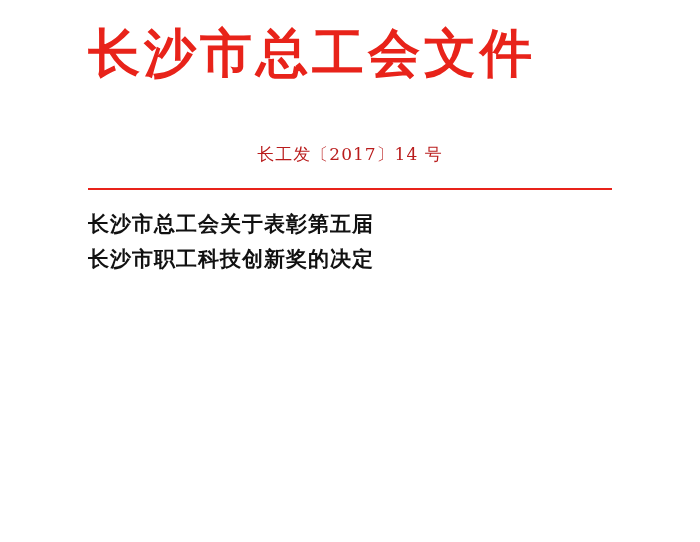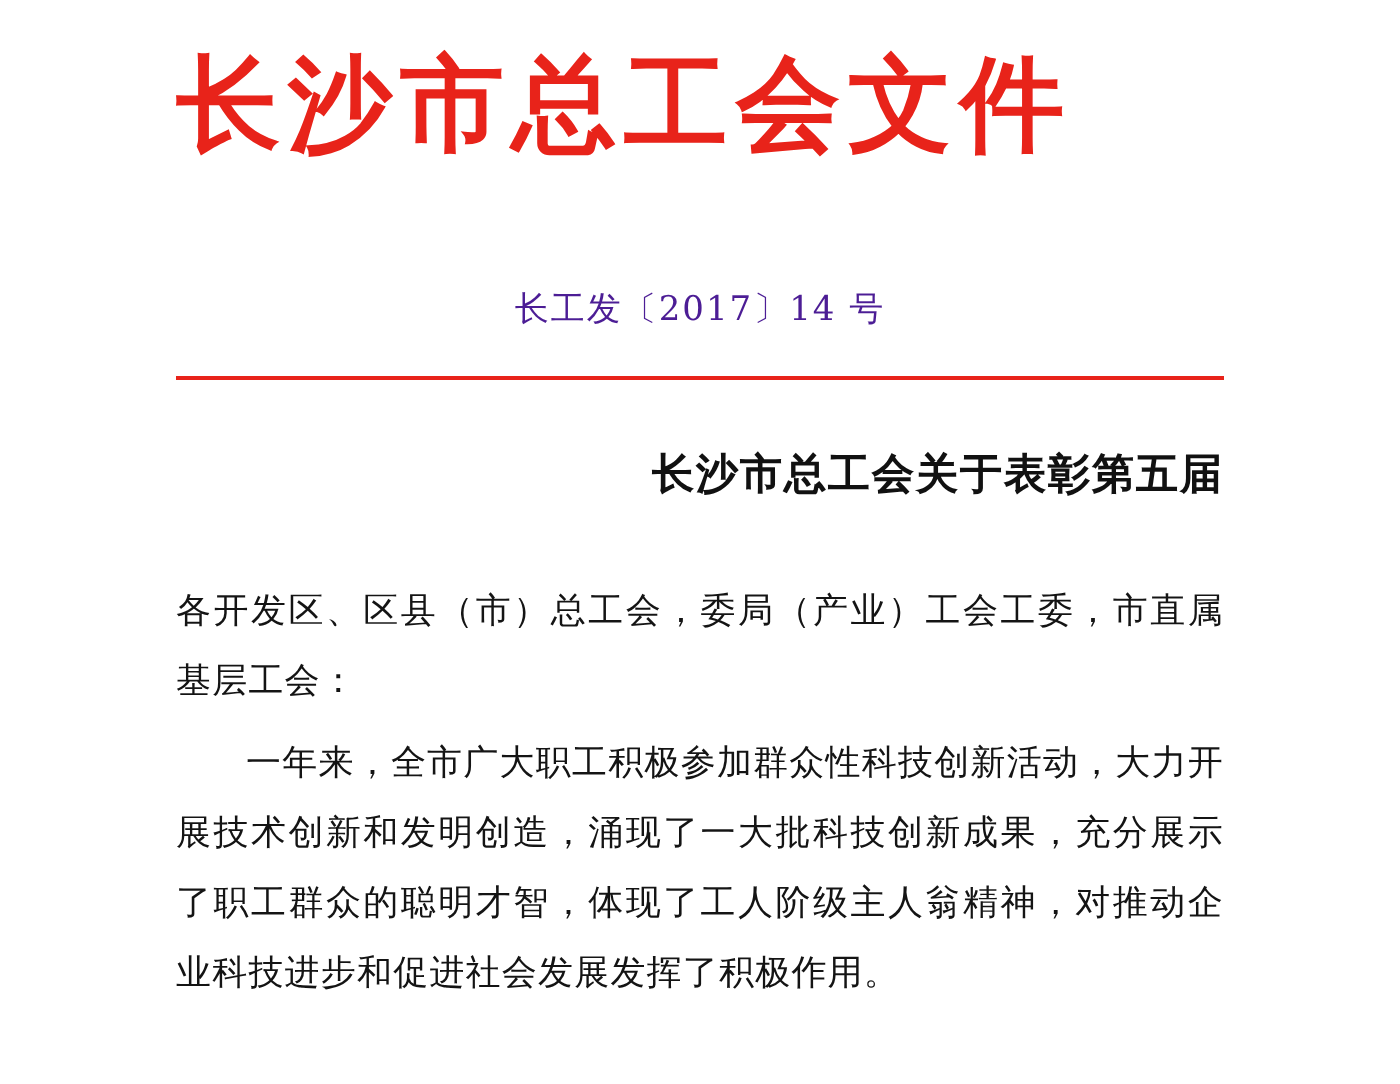--- a/index.html
+++ b/index.html
@@ -31,35 +31,35 @@
     letter-spacing: 4px;
     line-height: 1.1;
     margin-top: 24px;
     white-space: nowrap;
   }
   .doc-number {
     text-align: center;
     font-size: 17px;
     letter-spacing: 1px;
     margin-top: 62px;
-    color: #4c1d95;
+    color: #b91c1c;
   }
   .red-rule {
     margin-top: 22px;
     height: 2px;
     background: #e8231a;
     width: 100%;
   }
   .subject {
-    text-align: right;
+    text-align: left;
     font-weight: bold;
     font-size: 21px;
     line-height: 1.65;
     letter-spacing: 1px;
-    margin-top: 30px;
+    margin-top: 17px;
     color: #111111;
   }
   .subject-line {
     display: block;
   }
   .body-block {
     margin-top: 34px;
   }
   .para {
     font-size: 17.5px;
@@ -81,20 +81,17 @@
 <div class="page">
 
   <div class="doc-title">长沙市总工会文件</div>
 
   <div class="doc-number">长工发〔2017〕14 号</div>
 
   <div class="red-rule"></div>
 
   <div class="subject">
     <span class="subject-line">长沙市总工会关于表彰第五届</span>
+    <span class="subject-line">长沙市职工科技创新奖的决定</span>
   </div>
 
-  <div class="body-block">
-    <p class="para">各开发区、区县（市）总工会，委局（产业）工会工委，市直属基层工会：</p>
-    <p class="para indent">一年来，全市广大职工积极参加群众性科技创新活动，大力开展技术创新和发明创造，涌现了一大批科技创新成果，充分展示了职工群众的聪明才智，体现了工人阶级主人翁精神，对推动企业科技进步和促进社会发展发挥了积极作用。</p>
-  </div>
 
 </div>
 
 </body></html>

